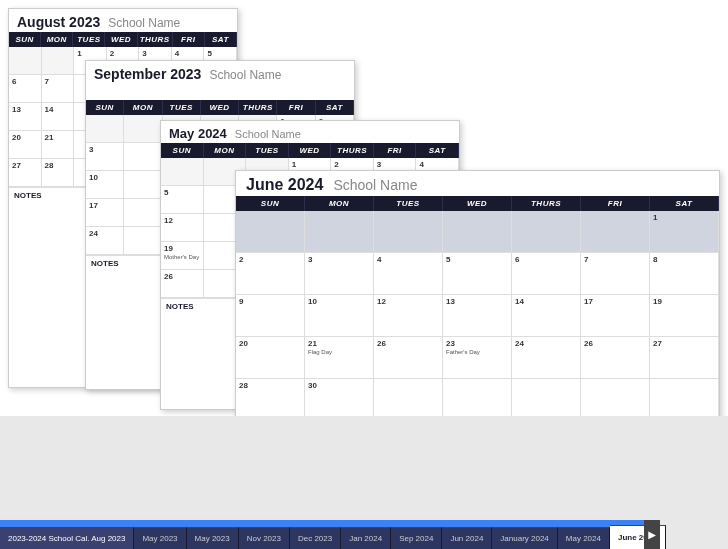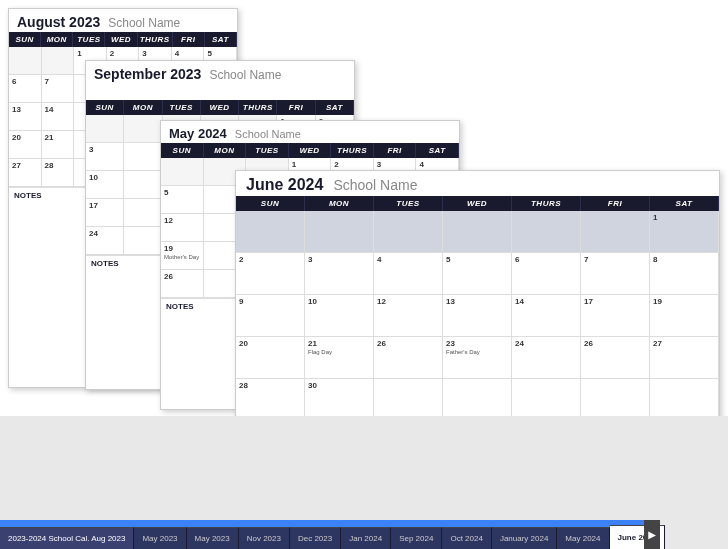--- a/index.html
+++ b/index.html
@@ -470,18 +470,18 @@
 </div>
 
 <div class="tabs-bar">
   <div class="tab-item">2023-2024 School Cal. Aug 2023</div>
   <div class="tab-item">May 2023</div>
   <div class="tab-item">May 2023</div>
   <div class="tab-item">Nov 2023</div>
   <div class="tab-item">Dec 2023</div>
   <div class="tab-item">Jan 2024</div>
   <div class="tab-item">Sep 2024</div>
-  <div class="tab-item">Oct 2024</div>
+  <div class="tab-item">Jun 2024</div>
   <div class="tab-item">January 2024</div>
   <div class="tab-item">May 2024</div>
   <div class="tab-item active">June 2024</div>
   <div class="scroll-indicator">▶</div>
 </div>
 
 </body></html>

